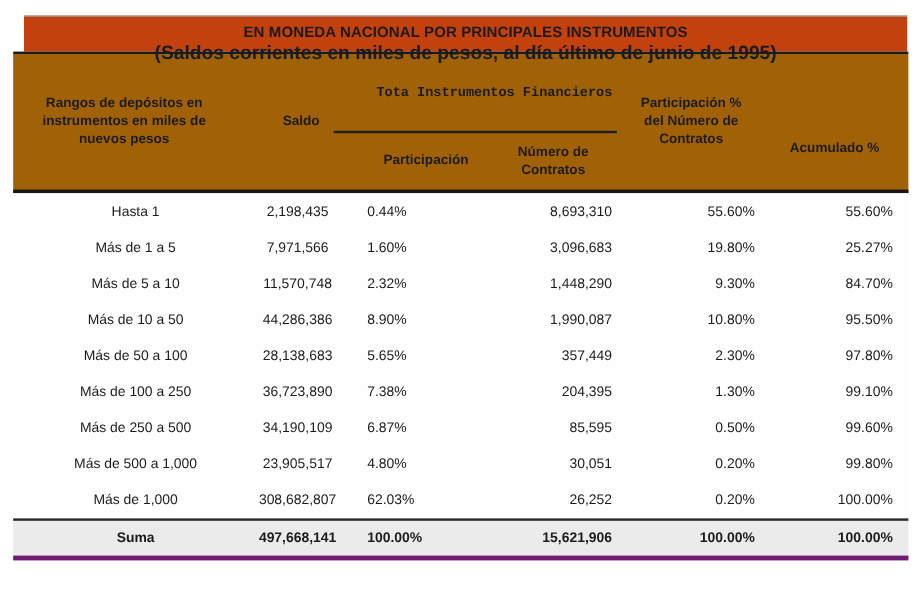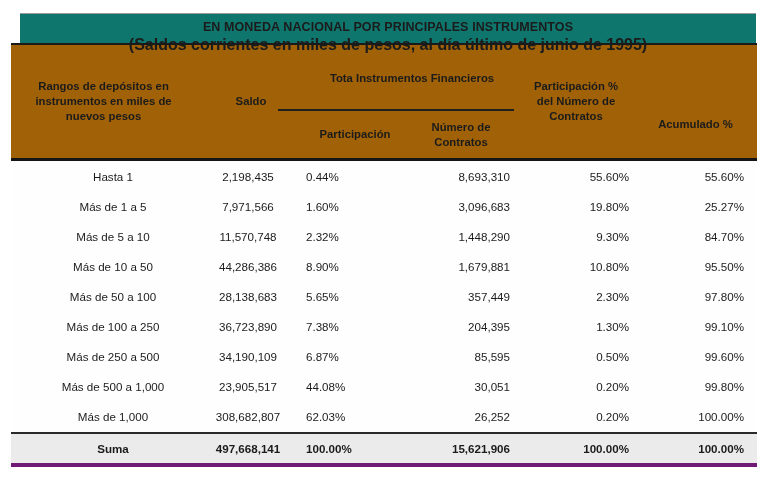--- a/index.html
+++ b/index.html
@@ -6,41 +6,41 @@
   body{
     width:768px;height:497px;position:relative;background:#ffffff;
     font-family:"Liberation Sans","DejaVu Sans",sans-serif;
     color:#1b1b1b;-webkit-font-smoothing:antialiased;
   }
   .sheet{position:absolute;left:11px;top:13px;width:746px;}
 
   
   .banner{
     margin-left:9px;margin-right:1px;
-    background:#0f766e;border-top:1px solid #9a9a9a;
+    background:#c2410c;border-top:1px solid #9a9a9a;
     height:30px;text-align:center;box-sizing:border-box;padding-top:6px;
   }
   .banner .title{font-size:12.5px;font-weight:bold;letter-spacing:.1px;}
   .banner .subtitle{font-size:16px;margin-top:2px;font-weight:bold;}
   .banner-rule{height:2px;background:#1a1a1a;}
 
   
   .cols{display:grid;grid-template-columns:185px 110px 98px 114px 116px 123px;}
 
   
   .thead{
     background:#a16207;box-sizing:border-box;height:116px;
     border-bottom:3px solid #151515;
     grid-template-rows:66px auto;
   }
   .th{display:flex;align-items:center;justify-content:center;text-align:center;
       font-weight:bold;font-size:11.3px;line-height:1.3;}
   .th-rangos{grid-column:1;grid-row:1/3;padding:0 6px;}
   .th-saldo{grid-column:2;grid-row:1/3;}
-  .th-group{grid-column:3/5;grid-row:1;position:relative;}
+  .th-group{grid-column:3/5;grid-row:1;position:relative;font-family:Liberation Mono, monospace;}
   .th-group .rule{position:absolute;left:-28px;right:4px;bottom:0;height:2px;background:#1f1f1f;}
   .th-part{grid-column:3;grid-row:2;}
   .th-ncontr{grid-column:4;grid-row:2;padding:0 14px;}
   .th-pnum{grid-column:5;grid-row:1/3;padding:0 8px;}
   .th-acum{grid-column:6;grid-row:1/3;margin-top:45px;}
 
   
   .tbody{background:#fefefe;}
   .row{height:30.1px;align-items:center;font-size:11.6px;}
   .cell{white-space:nowrap;overflow:visible;}
@@ -103,21 +103,21 @@
         <div class="cell c-saldo">11,570,748</div>
         <div class="cell c-part">2.32%</div>
         <div class="cell c-num">1,448,290</div>
         <div class="cell c-pnum">9.30%</div>
         <div class="cell c-acum">84.70%</div>
       </div>
       <div class="cols row">
         <div class="cell c-rango">Más de 10 a 50</div>
         <div class="cell c-saldo">44,286,386</div>
         <div class="cell c-part">8.90%</div>
-        <div class="cell c-num">1,679,881</div>
+        <div class="cell c-num">1,990,087</div>
         <div class="cell c-pnum">10.80%</div>
         <div class="cell c-acum">95.50%</div>
       </div>
       <div class="cols row">
         <div class="cell c-rango">Más de 50 a 100</div>
         <div class="cell c-saldo">28,138,683</div>
         <div class="cell c-part">5.65%</div>
         <div class="cell c-num">357,449</div>
         <div class="cell c-pnum">2.30%</div>
         <div class="cell c-acum">97.80%</div>
@@ -134,21 +134,21 @@
         <div class="cell c-rango">Más de 250 a 500</div>
         <div class="cell c-saldo">34,190,109</div>
         <div class="cell c-part">6.87%</div>
         <div class="cell c-num">85,595</div>
         <div class="cell c-pnum">0.50%</div>
         <div class="cell c-acum">99.60%</div>
       </div>
       <div class="cols row">
         <div class="cell c-rango">Más de 500 a 1,000</div>
         <div class="cell c-saldo">23,905,517</div>
-        <div class="cell c-part">44.08%</div>
+        <div class="cell c-part">4.80%</div>
         <div class="cell c-num">30,051</div>
         <div class="cell c-pnum">0.20%</div>
         <div class="cell c-acum">99.80%</div>
       </div>
       <div class="cols row">
         <div class="cell c-rango">Más de 1,000</div>
         <div class="cell c-saldo">308,682,807</div>
         <div class="cell c-part">62.03%</div>
         <div class="cell c-num">26,252</div>
         <div class="cell c-pnum">0.20%</div>

